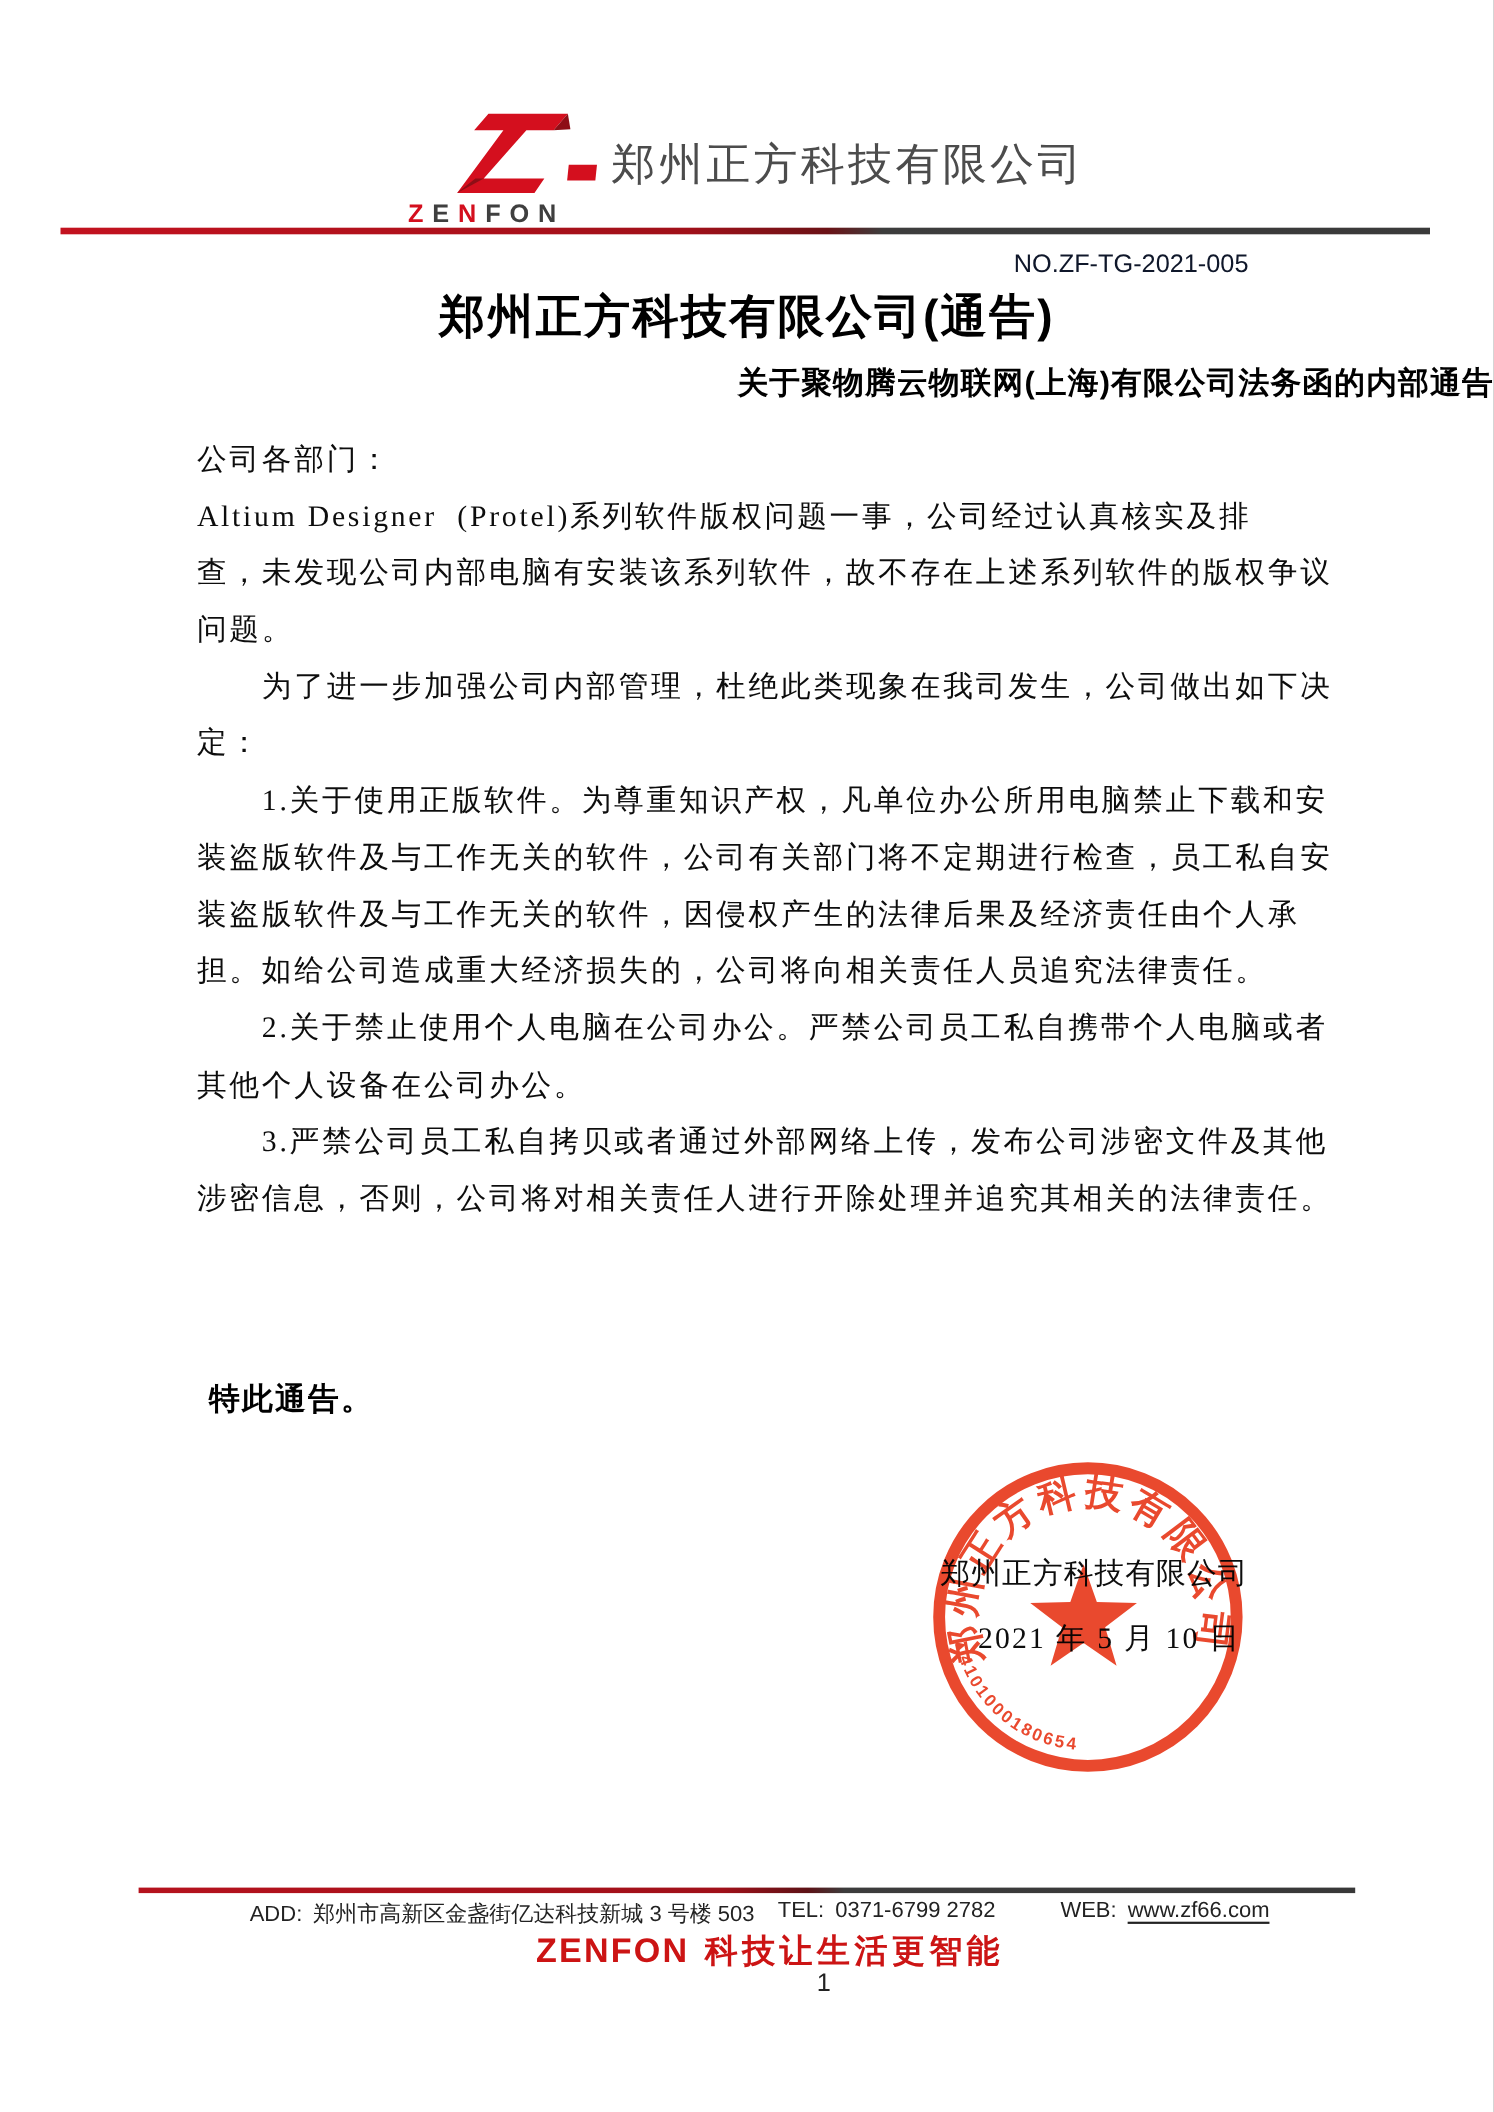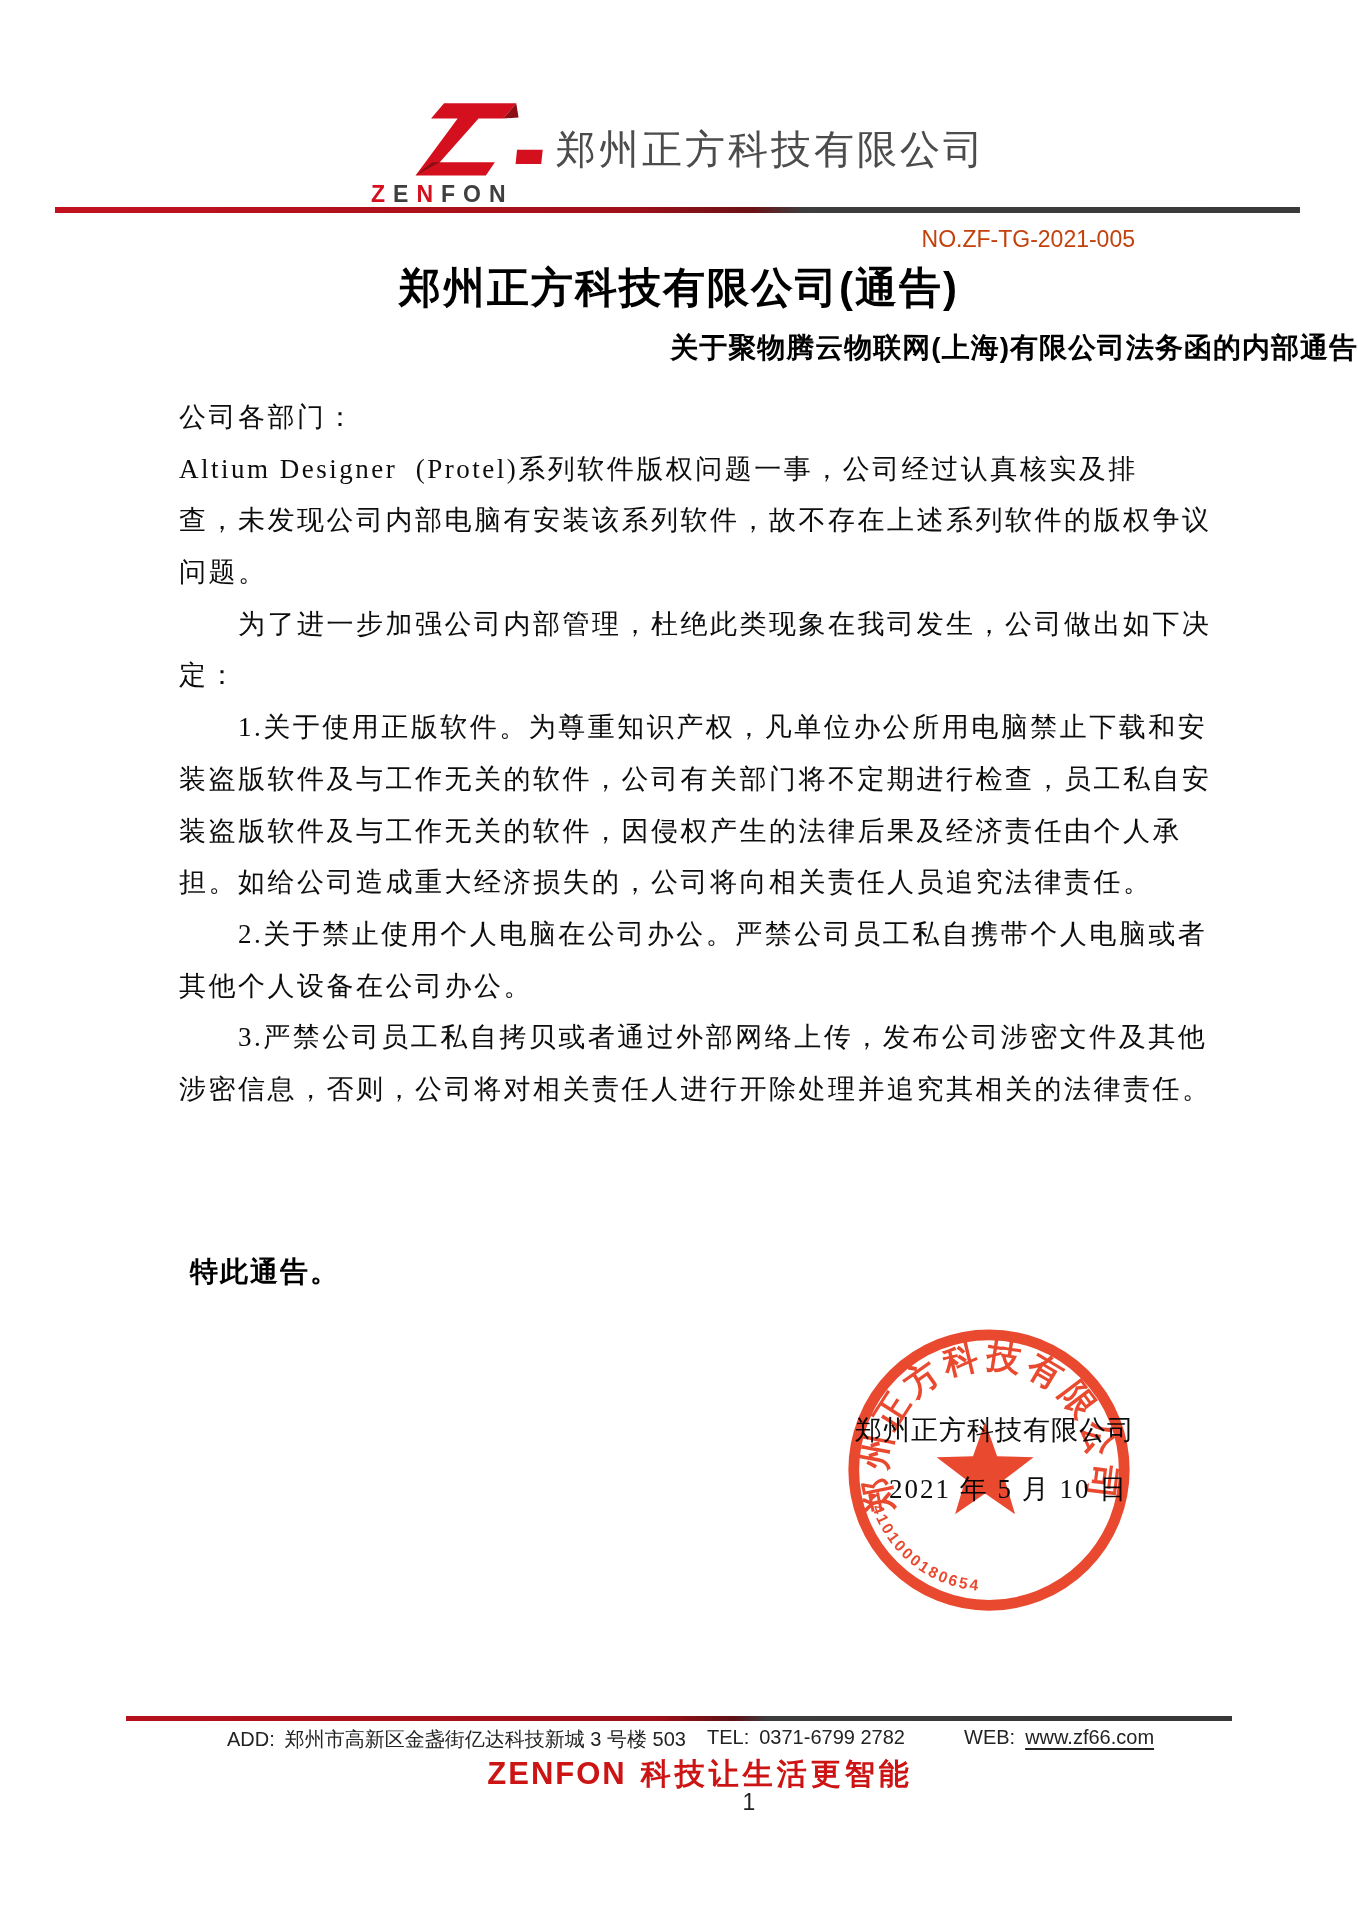--- a/index.html
+++ b/index.html
@@ -15,21 +15,21 @@
     font-family:"Liberation Sans","DejaVu Sans",sans-serif; font-weight:bold;
     font-size:23px; letter-spacing:8px; }
   .logo-text span { color:#3f3f3f; }
   .logo-text span:nth-child(1), .logo-text span:nth-child(3) { color:#d40f1e; }
   .company-name { position:absolute; left:556px; top:122px;
     font-family:"Liberation Sans","DejaVu Sans",sans-serif; font-weight:400;
     font-size:40px; letter-spacing:3px; color:#4c4c4c; }
   .header-rule { position:absolute; left:55px; top:207px; width:1245px; height:6px;
     background:linear-gradient(to right,#c3121f 0%,#a01019 46%,#6b1216 56%,#3d3d3d 60%,#3a3a3a 100%); }
   .doc-number { position:absolute; left:835px; top:226px; width:300px; text-align:right;
-    font-family:"Liberation Sans","DejaVu Sans",sans-serif; font-size:23px; color:#c2410c; }
+    font-family:"Liberation Sans","DejaVu Sans",sans-serif; font-size:23px; color:#0f172a; }
   
   .title { position:absolute; left:0; top:260px; width:1358px; text-align:center;
     font-family:"Liberation Sans","DejaVu Sans",sans-serif; font-weight:bold;
     font-size:42px; letter-spacing:2px; color:#000; }
   .subtitle { position:absolute; left:0; top:329px; width:1358px; text-align:right;
     font-family:"Liberation Sans","DejaVu Sans",sans-serif; font-weight:bold;
     font-size:28px; letter-spacing:1px; color:#000; }
   
   .body-block { position:absolute; left:164px; top:392px; width:1040px;
     font-size:27px; color:#0d0d0d;margin-left:15px; }

